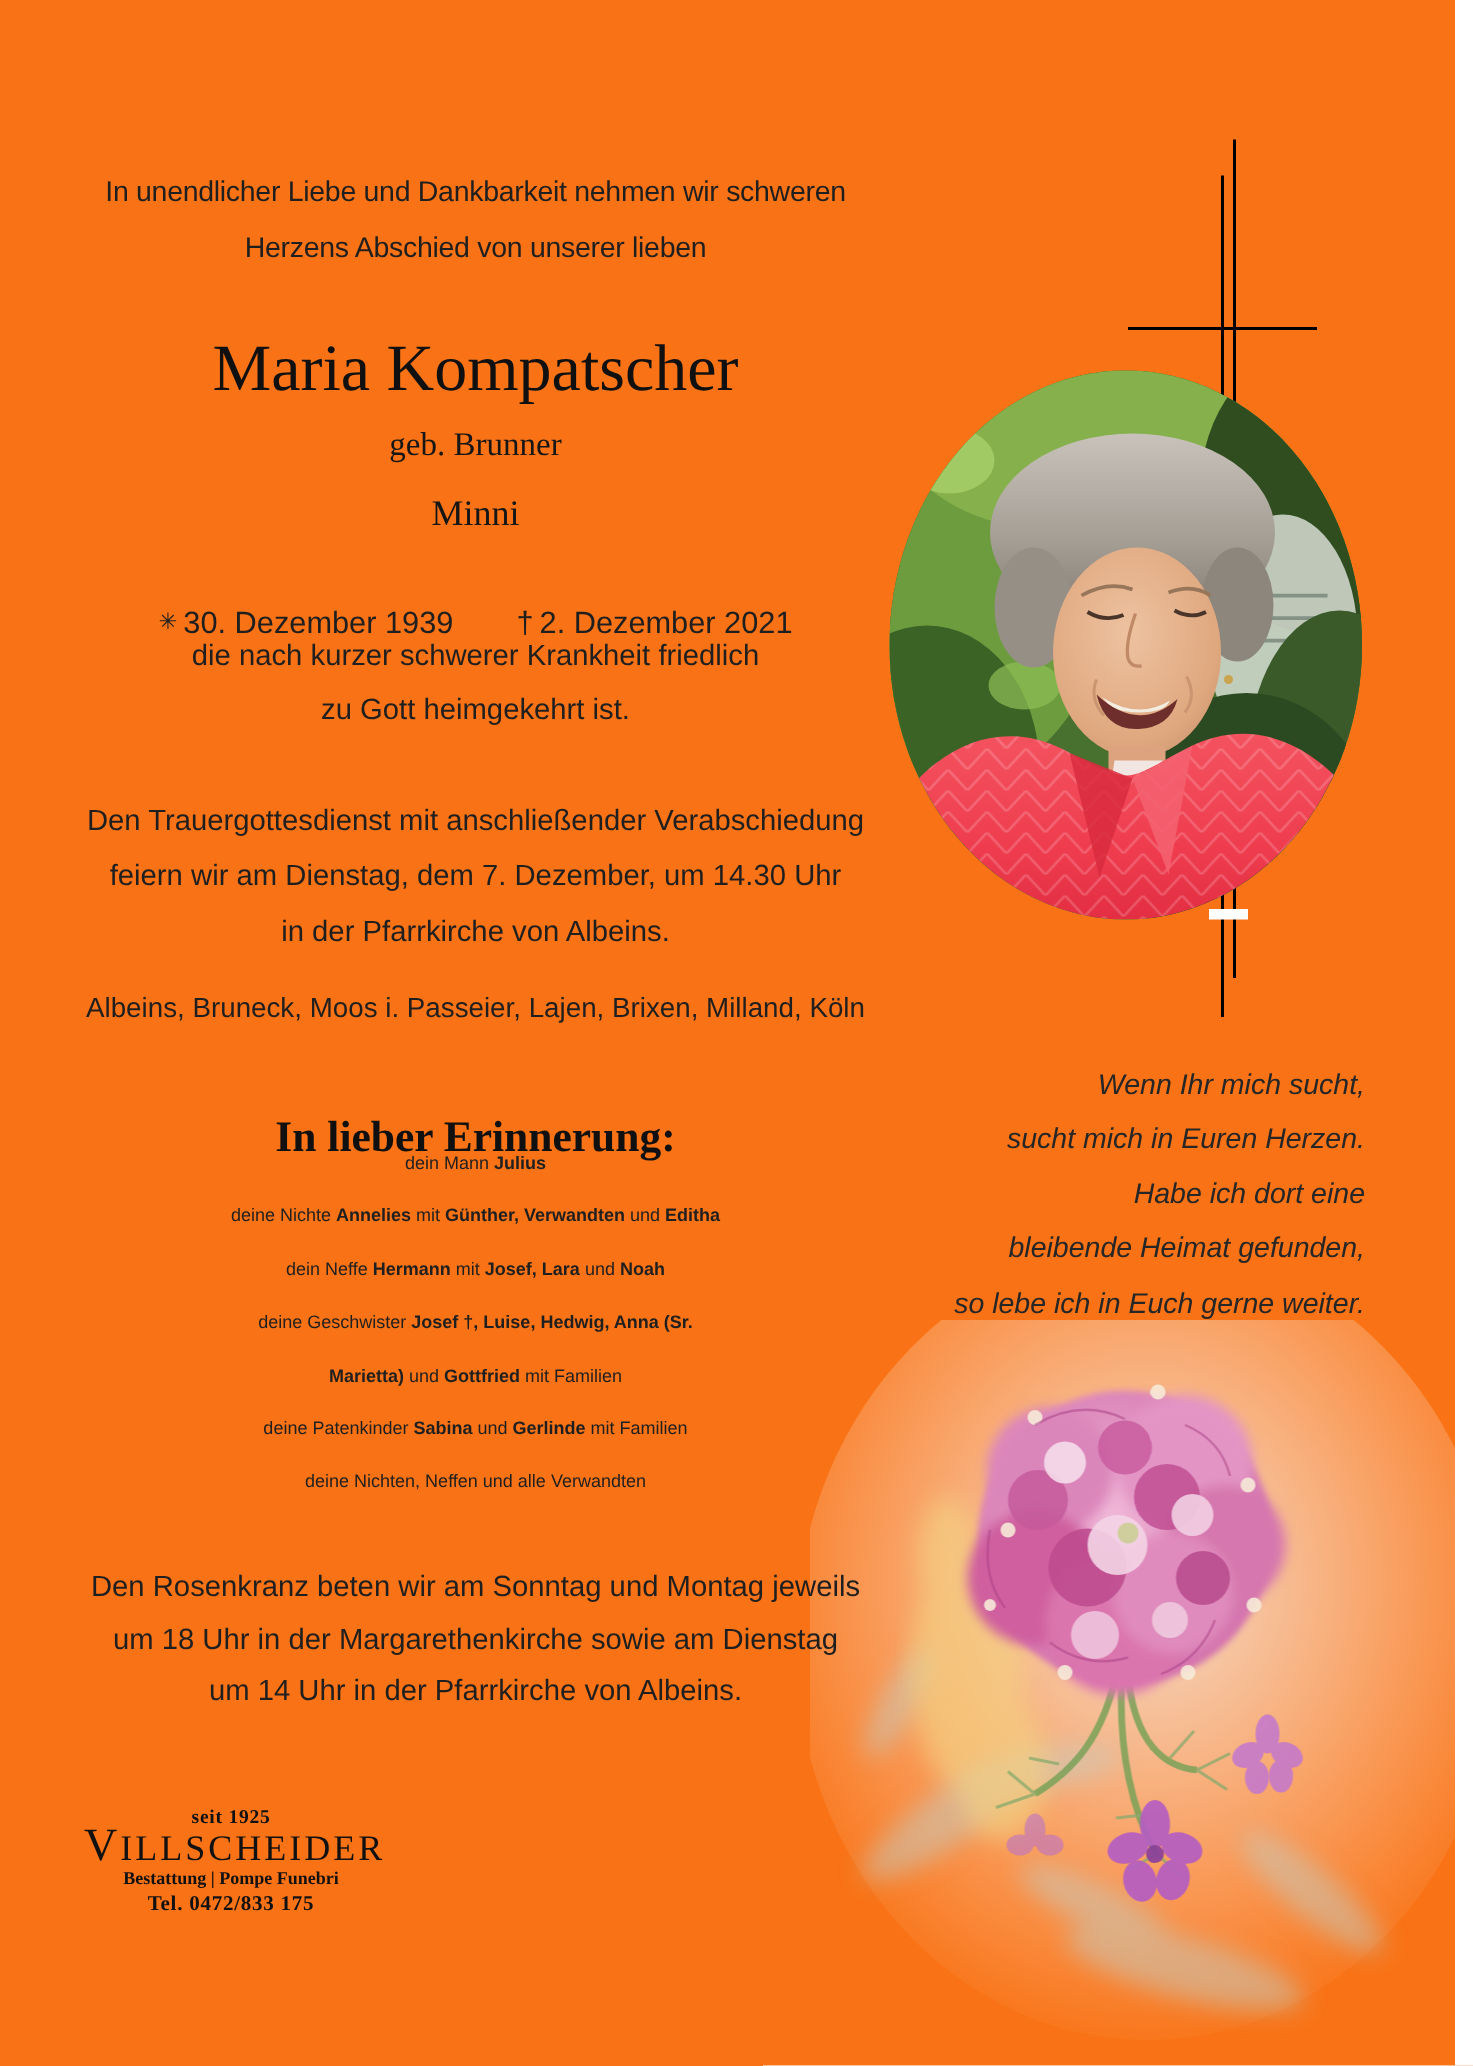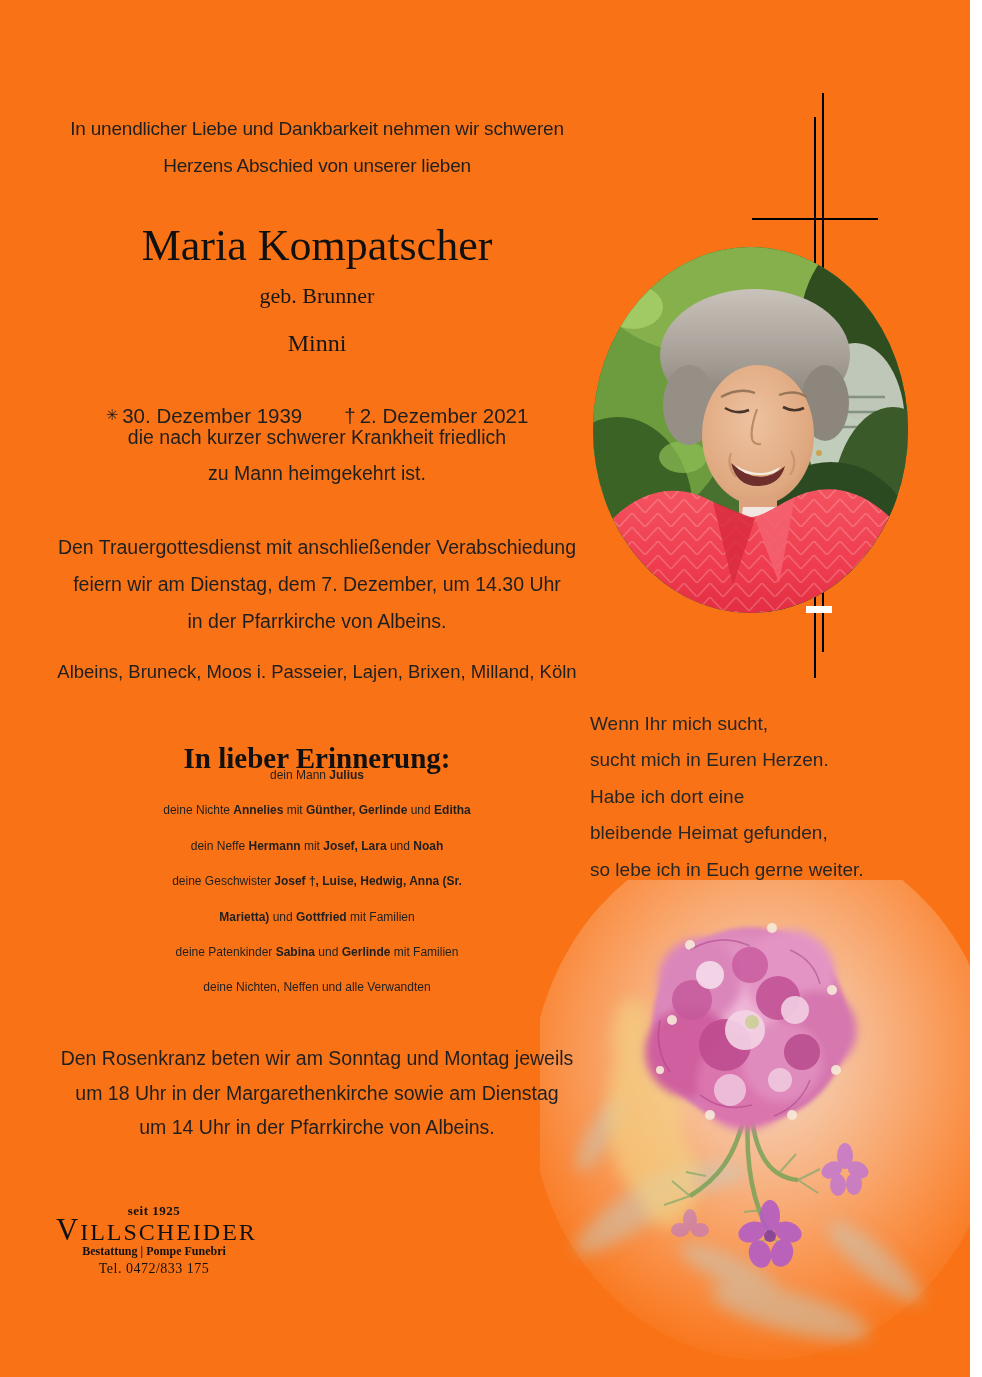--- a/index.html
+++ b/index.html
@@ -23,22 +23,22 @@
   .star    {font-size:15px; vertical-align:3px; margin-right:4px;}
   .dagger  {margin-right:4px;}
   .passing {top:419px; font-size:19.5px; line-height:36px;text-align:center;}
   .service {top:529px; font-size:19.5px; line-height:37px;}
   .places  {top:661px; font-size:18.5px; white-space:nowrap;}
   .memtitle{top:718px; font-size:29px; font-weight:bold; color:#101010;}
   .memlines{top:758px; font-size:12px; line-height:35.4px;}
   .rosary  {top:1041px; font-size:19.5px; line-height:34.5px;}
 
   .poem{
-    position:absolute; left:590px; top:706px; width:320px; text-align:left;
-    font-size:19px; line-height:36.4px; color:#262626;
+    position:absolute; left:590px; top:706px; width:320px; text-align:right;
+    font-style:italic; font-size:19px; line-height:36.4px; color:#262626;
   }
 
   
   .cross .cv, .cross .ch{position:absolute; background:#000;}
   .cv1{left:814px; top:117px; width:2.4px; height:561px;}
   .cv2{left:821.5px; top:93px; width:2.4px; height:559px;}
   .ch {left:752px; top:218px; width:126px; height:2.4px;}
   .cgap{position:absolute; left:806px; top:606px; width:26px; height:7px; background:#fff;}
 
   
@@ -51,21 +51,21 @@
   
   .flower{position:absolute; left:540px; top:880px; width:442px; height:497px; pointer-events:none;}
 
   
   .logo{position:absolute; left:40px; top:1203px; width:196px; text-align:center; color:#111;
         font-family:"Liberation Serif","DejaVu Serif",serif;margin-left:16px;}
   .l-since{font-size:13px; font-weight:bold; line-height:16px; letter-spacing:0.5px;}
   .l-name {font-size:24px; line-height:23px; letter-spacing:2px;}
   .l-name::first-letter{font-size:128%;}
   .l-sub  {font-size:12px; font-weight:bold; line-height:15px;}
-  .l-tel  {font-size:14px; font-weight:normal; line-height:19px; letter-spacing:0.5px;text-align:center;}
+  .l-tel  {font-size:14px; font-weight:bold; line-height:19px; letter-spacing:0.5px;text-align:center;}
 </style>
 </head>
 <body>
 
 <div class="page">
 
   <div class="cross">
     <div class="cv cv1"></div>
     <div class="cv cv2"></div>
     <div class="ch"></div>
@@ -274,36 +274,36 @@
   <div class="col geb serif">geb. Brunner</div>
   <div class="col nick serif">Minni</div>
 
   <div class="col dates">
     <span class="dpart"><span class="star">✳</span><span>30. Dezember 1939</span></span>
     <span class="dpart"><span class="dagger">†</span><span>2. Dezember 2021</span></span>
   </div>
 
   <div class="col passing">
       <div class="line">die nach kurzer schwerer Krankheit friedlich</div>
-      <div class="line">zu Mann heimgekehrt ist.</div>
+      <div class="line">zu Gott heimgekehrt ist.</div>
     </div>
 
   <div class="col service">
       <div class="line">Den Trauergottesdienst mit anschließender Verabschiedung</div>
       <div class="line">feiern wir am Dienstag, dem 7. Dezember, um 14.30 Uhr</div>
       <div class="line">in der Pfarrkirche von Albeins.</div>
     </div>
 
   <div class="col places">Albeins, Bruneck, Moos i. Passeier, Lajen, Brixen, Milland, Köln</div>
 
   <div class="col memtitle serif">In lieber Erinnerung:</div>
 
   <div class="col memlines">
       <div class="line"><span>dein Mann </span><span class="bold">Julius</span></div>
-      <div class="line"><span>deine Nichte </span><span class="bold">Annelies</span><span> mit </span><span class="bold">Günther, Gerlinde</span><span> und </span><span class="bold">Editha</span></div>
+      <div class="line"><span>deine Nichte </span><span class="bold">Annelies</span><span> mit </span><span class="bold">Günther, Verwandten</span><span> und </span><span class="bold">Editha</span></div>
       <div class="line"><span>dein Neffe </span><span class="bold">Hermann</span><span> mit </span><span class="bold">Josef, Lara</span><span> und </span><span class="bold">Noah</span></div>
       <div class="line"><span>deine Geschwister </span><span class="bold">Josef †, Luise, Hedwig, Anna (Sr.</span></div>
       <div class="line"><span class="bold">Marietta)</span><span> und </span><span class="bold">Gottfried</span><span> mit Familien</span></div>
       <div class="line"><span>deine Patenkinder </span><span class="bold">Sabina</span><span> und </span><span class="bold">Gerlinde</span><span> mit Familien</span></div>
       <div class="line"><span>deine Nichten, Neffen und alle Verwandten</span></div>
     </div>
 
   <div class="col rosary">
       <div class="line">Den Rosenkranz beten wir am Sonntag und Montag jeweils</div>
       <div class="line">um 18 Uhr in der Margarethenkirche sowie am Dienstag</div>

